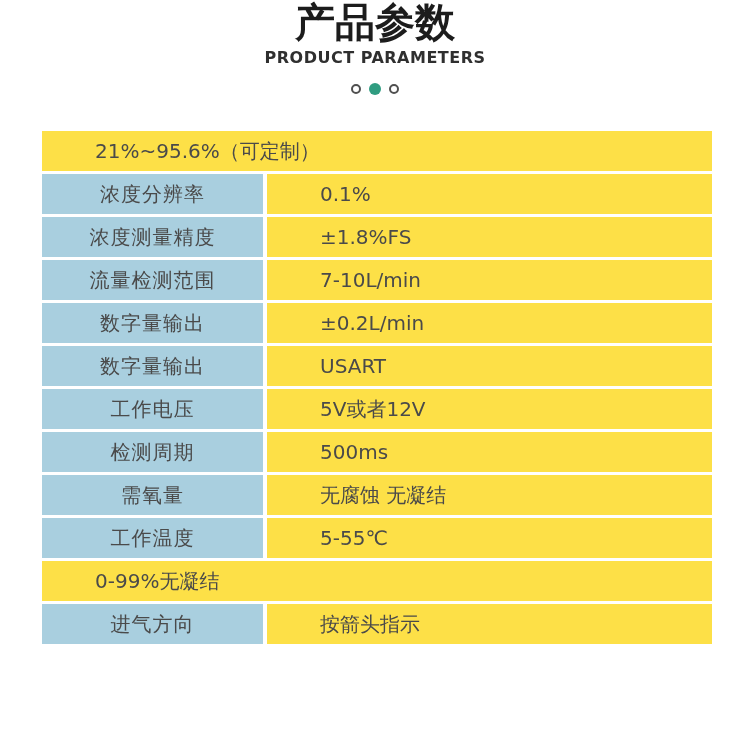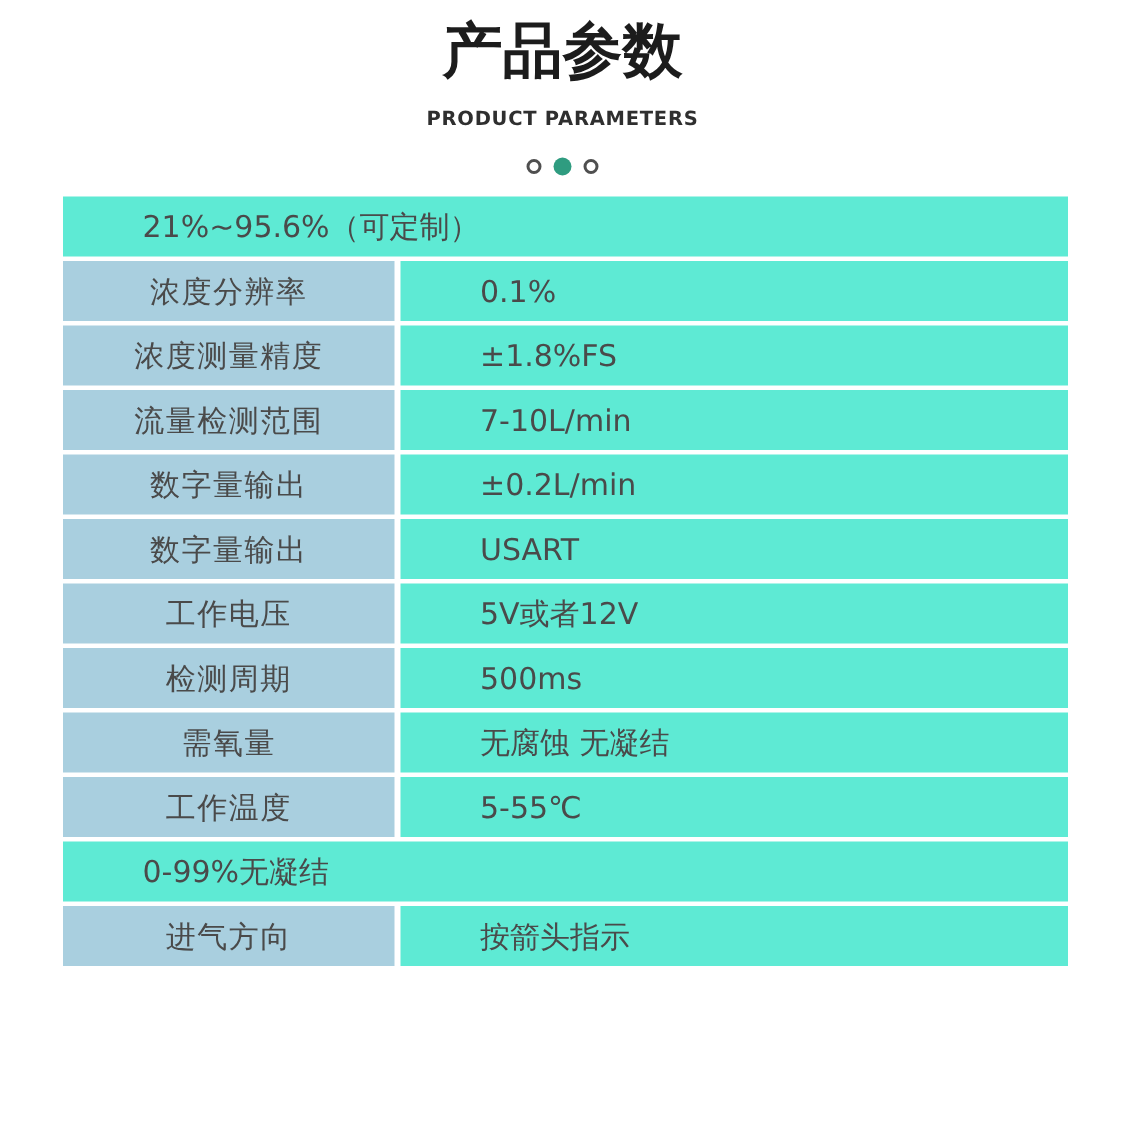--- a/index.html
+++ b/index.html
@@ -4,43 +4,43 @@
 <style>
   * { margin: 0; padding: 0; box-sizing: border-box; }
   html, body { background: #ffffff; }
   body {
     width: 750px; height: 749px; position: relative; overflow: hidden;
     font-family: "DejaVu Sans", "Liberation Sans", sans-serif;
     color: #4a4a4a;
   }
   .header { position: absolute; top: 0; left: 0; width: 750px; text-align: center; }
   .title-cn {
-    margin-top: 12px; font-size: 40px; line-height: 44px;
+    font-size: 40px; line-height: 44px;
     font-weight: bold; color: #1c1c1c; letter-spacing: 0px;
   }
   .title-en {
-    margin-top: 14px; font-size: 13px; line-height: 20px;
+    margin-top: 4px; font-size: 16px; line-height: 20px;
     font-weight: 600; color: #2f2f2f; letter-spacing: 0.5px;
   }
   .dots {
     margin-top: 14px; height: 13px;
     display: flex; justify-content: center; align-items: center; column-gap: 8px;
   }
   .dot { border-radius: 50%; display: inline-block; }
   .dot.inactive { width: 10px; height: 10px; background: #ffffff; border: 2px solid #4f4f4f; }
   .dot.active { width: 12px; height: 12px; background: #2f9c80; border: none; }
   .spec-table { position: absolute; top: 131px; left: 42px; width: 670px; }
   .spec-row { display: flex; height: 40px; margin-bottom: 3px; }
   .spec-label {
     width: 221px; margin-right: 4px; background: #a9cfdf;
     display: flex; align-items: center; justify-content: center;
     font-size: 20px; letter-spacing: 1px; color: #4a4a4a;
   }
   .spec-value {
-    flex: 1; background: #5eead4;
+    flex: 1; background: #fde047;
     display: flex; align-items: center; padding-left: 53px;
     font-size: 20px; color: #4a4a4a;
   }
 </style>
 </head>
 <body>
 
 <div class="header">
   <div class="title-cn">产品参数</div>
   <div class="title-en">PRODUCT PARAMETERS</div>

